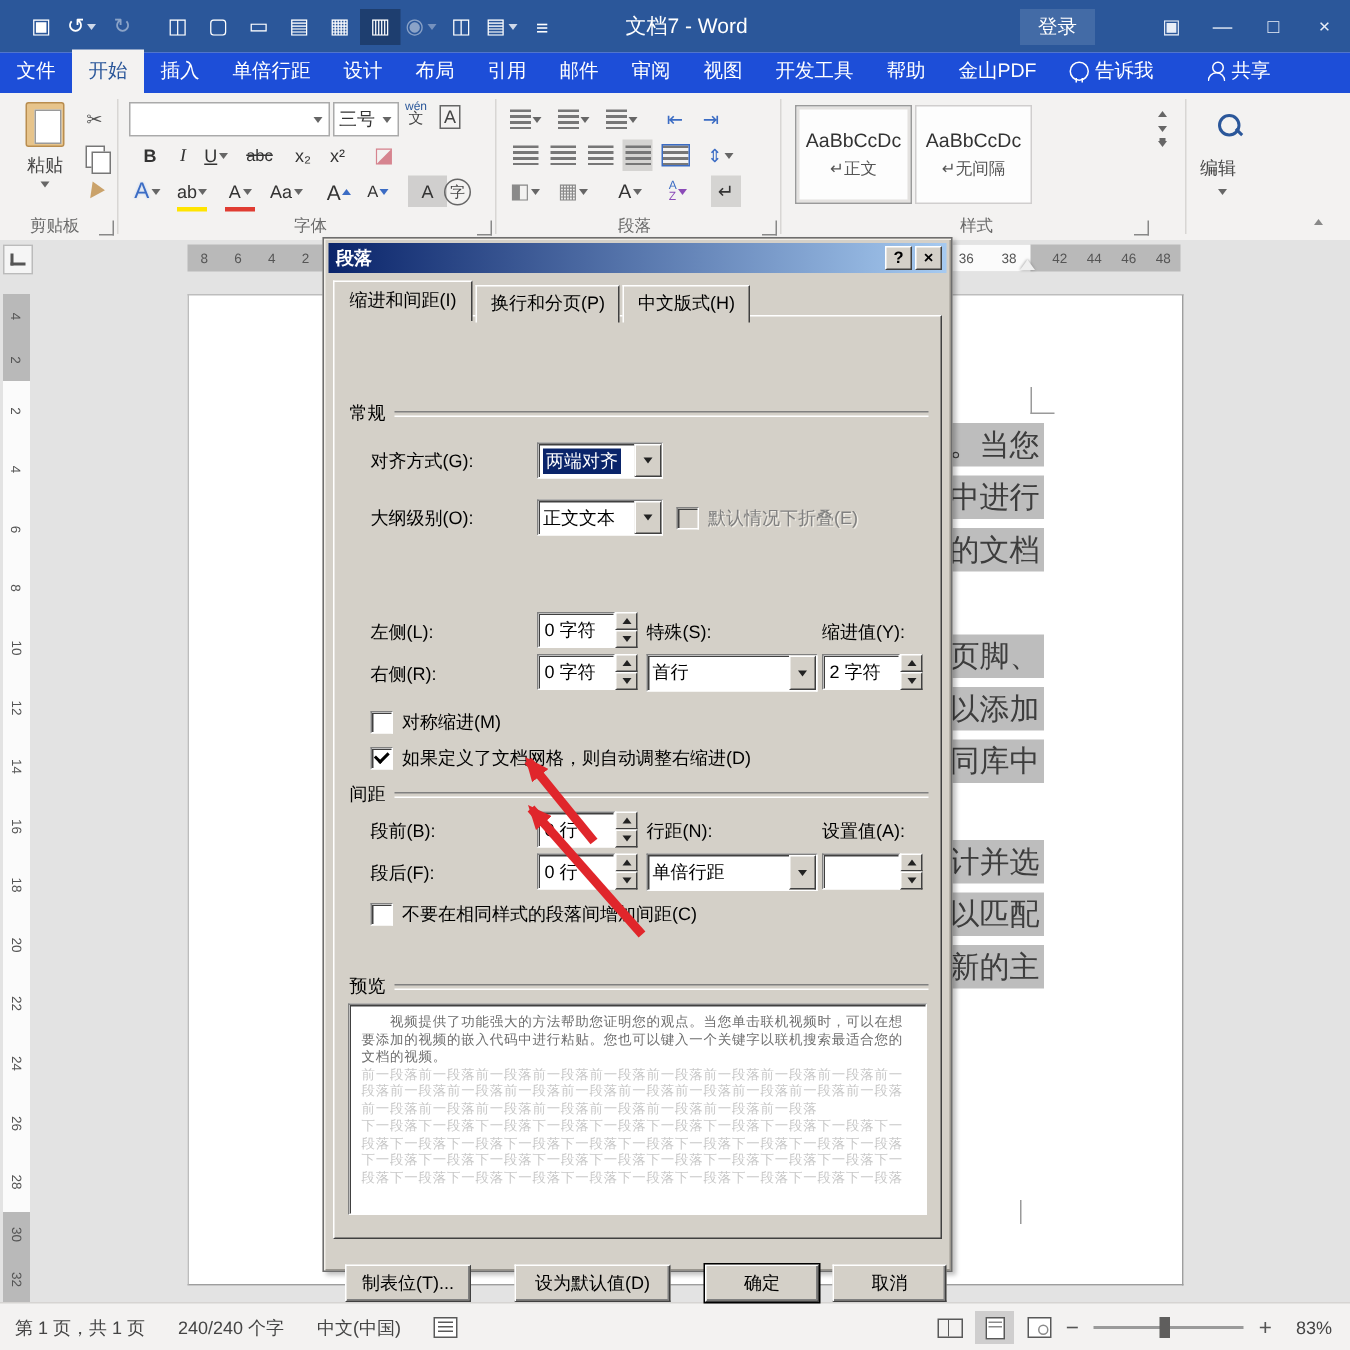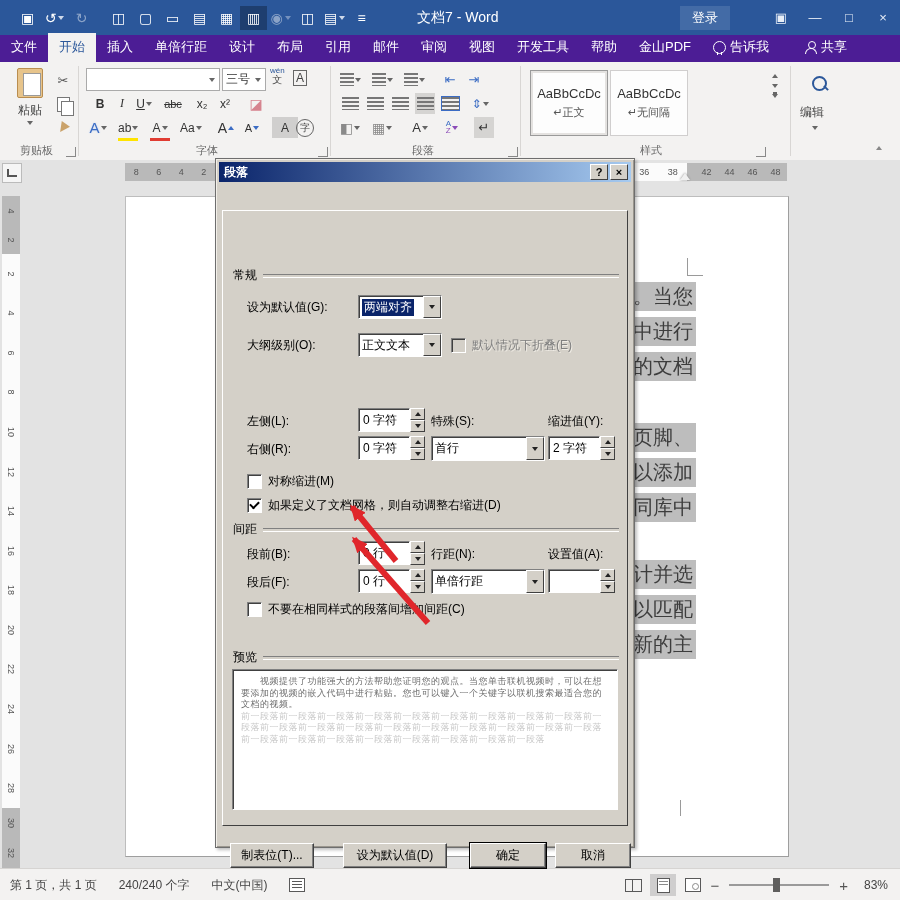--- a/index.html
+++ b/index.html
@@ -12,21 +12,21 @@
   .qat .qi{width:27px;height:24px;display:flex;align-items:center;justify-content:center;font-size:14px;color:#fff;}
   .qat .qi.dim{opacity:.45;}
   .qat .qi.active{background:#1e3e6f;}
   .caret{width:0;height:0;border-left:3px solid transparent;border-right:3px solid transparent;border-top:4px solid #cfd9ea;display:inline-block;margin-left:2px;}
   .doc-title{margin-left:42px;font-size:14px;color:#fff;white-space:nowrap;}
   .tb-right{margin-left:auto;display:flex;align-items:center;height:100%;}
   .login-btn{background:#436ba6;color:#fff;font-size:13px;padding:3px 12px;margin-right:34px;}
   .winbtn{width:34px;height:100%;display:flex;align-items:center;justify-content:center;font-size:13px;color:#e8eef7;}
 
   
-  .tabrow{position:absolute;top:35px;left:0;width:900px;height:27px;background:#4c1d95;display:flex;align-items:flex-end;color:#fff;font-size:13px;}
+  .tabrow{position:absolute;top:35px;left:0;width:900px;height:27px;background:#1d4ed8;display:flex;align-items:flex-end;color:#fff;font-size:13px;}
   .rtab{padding:5px 11px 6px 11px;white-space:nowrap;display:flex;align-items:center;gap:4px;}
   .rtab.active{background:#f3f2f1;color:#2b579a;}
   .bulb{width:11px;height:11px;border:1.5px solid #fff;border-radius:50%;position:relative;display:inline-block;}
   .bulb:after{content:"";position:absolute;left:3px;top:10px;width:3px;height:3px;border-left:1.5px solid #fff;border-right:1.5px solid #fff;}
   .person{width:12px;height:12px;position:relative;display:inline-block;}
   .person:before{content:"";position:absolute;left:3px;top:0;width:6px;height:6px;border:1.5px solid #fff;border-radius:50%;}
   .person:after{content:"";position:absolute;left:0;top:7px;width:10px;height:5px;border:1.5px solid #fff;border-bottom:none;border-radius:6px 6px 0 0;}
 
   
   .ribbon{position:absolute;top:62px;left:0;width:900px;height:98px;background:#f3f2f1;border-bottom:1px solid #d2d0ce;font-size:12px;color:#444;}
@@ -422,27 +422,32 @@
 
 
   <div class="dialog">
     <div class="dlg-title">
       <span>段落</span>
       <span class="dlg-tbtns">
         <span class="dlg-tbtn">?</span>
         <span class="dlg-tbtn">×</span>
       </span>
     </div>
+    <div class="tabs">
+      <div class="dtab">缩进和间距(I)</div>
+      <div class="dtab inactive">换行和分页(P)</div>
+      <div class="dtab inactive">中文版式(H)</div>
+    </div>
     <div class="tabpage">
 
       <div class="sect" style="top:56px">
           <span>常规</span>
           <span class="line"></span>
         </div>
-      <div class="lbl" style="left:24px;top:88px">设为默认值(G):</div>
+      <div class="lbl" style="left:24px;top:88px">对齐方式(G):</div>
       <div class="combo sunken" style="left:135px;top:84px;width:82px">
         <span class="cval hl">
             <span>两端对齐</span>
           </span>
           <span class="dbtn">
             <span class="tdn" style="border-top-color:#222"></span>
           </span>
       </div>
       <div class="lbl" style="left:24px;top:126px">大纲级别(O):</div>
       <div class="combo sunken" style="left:135px;top:122px;width:82px">
@@ -566,20 +571,21 @@
           <span>不要在相同样式的段落间增加间距(C)</span>
       </div>
 
       <div class="sect" style="top:438px">
           <span>预览</span>
           <span class="line"></span>
         </div>
       <div class="previewbox">
         <div class="pv dark">视频提供了功能强大的方法帮助您证明您的观点。当您单击联机视频时，可以在想要添加的视频的嵌入代码中进行粘贴。您也可以键入一个关键字以联机搜索最适合您的文档的视频。</div>
         <div class="pv light">前一段落前一段落前一段落前一段落前一段落前一段落前一段落前一段落前一段落前一段落前一段落前一段落前一段落前一段落前一段落前一段落前一段落前一段落前一段落前一段落前一段落前一段落前一段落前一段落前一段落前一段落前一段落</div>
+        <div class="pv light">下一段落下一段落下一段落下一段落下一段落下一段落下一段落下一段落下一段落下一段落下一段落下一段落下一段落下一段落下一段落下一段落下一段落下一段落下一段落下一段落下一段落下一段落下一段落下一段落下一段落下一段落下一段落下一段落下一段落下一段落下一段落下一段落下一段落下一段落下一段落下一段落下一段落下一段落</div>
       </div>
 
       <div class="pushbtn" style="left:7px;top:632px;width:82px">制表位(T)...</div>
       <div class="pushbtn" style="left:120px;top:632px;width:102px">设为默认值(D)</div>
       <div class="pushbtn default" style="left:247px;top:632px;width:74px">确定</div>
       <div class="pushbtn" style="left:332px;top:632px;width:74px">取消</div>
     </div>
   </div>
 
   <svg class="arrows">

